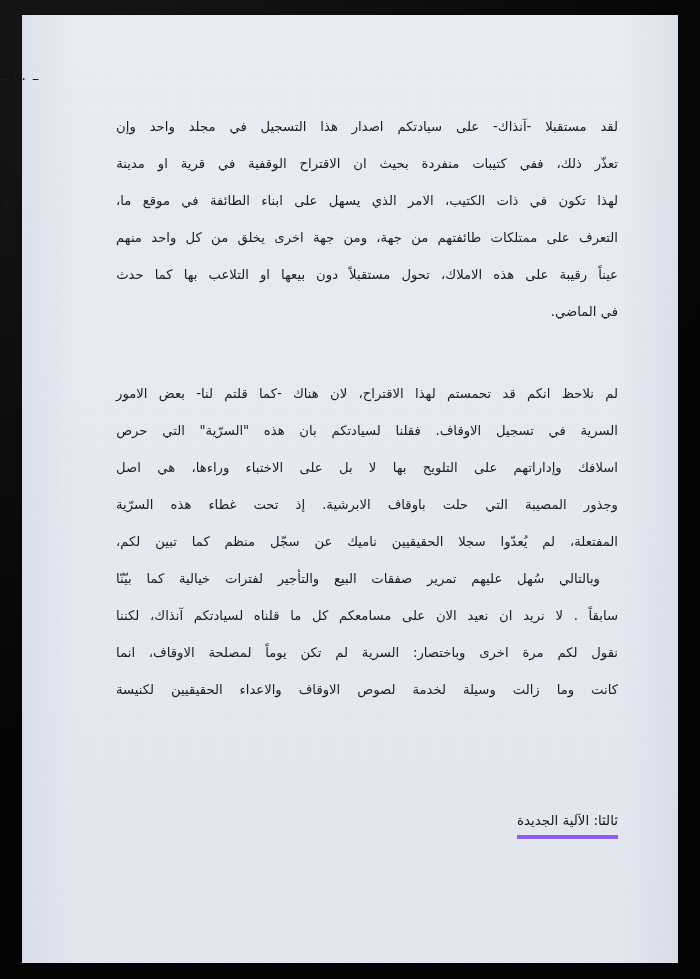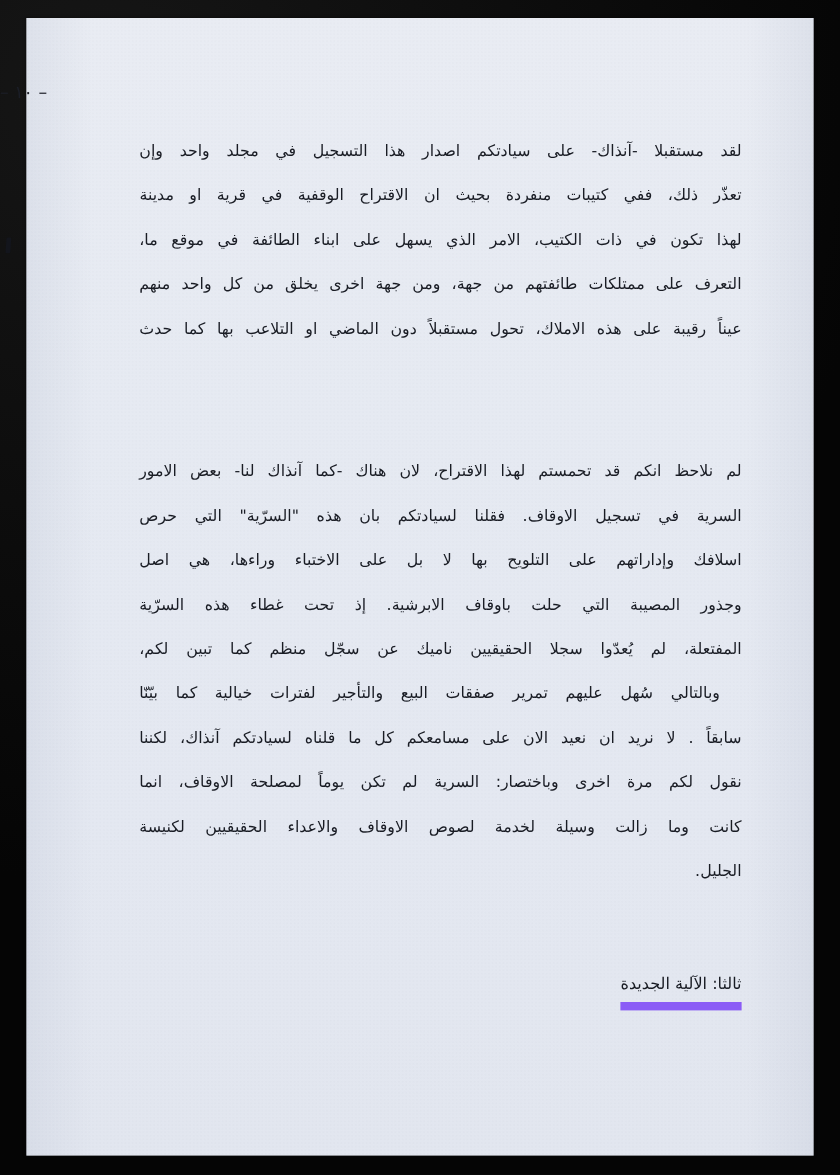--- a/index.html
+++ b/index.html
@@ -140,21 +140,21 @@
     left: 116px;
     direction: rtl;
     text-align: right;
   }
 
   .section-heading {
     display: inline-block;
     font-size: 13.4px;
     line-height: 26px;
     color: #171a22;
-    border-bottom: 7px solid #8b5cf6;
+    border-bottom: 4px solid #8b5cf6;
     padding-bottom: 1px;
     font-family: "DejaVu Sans", sans-serif;
     white-space: nowrap;
   }
 </style>
 </head>
 <body>
 
 <div id="page-root">
 
@@ -234,42 +234,43 @@
         </div>
       <div class="para-line">
           <span>عيناً</span>
           <span>رقيبة</span>
           <span>على</span>
           <span>هذه</span>
           <span>الاملاك،</span>
           <span>تحول</span>
           <span>مستقبلاً</span>
           <span>دون</span>
-          <span>الماضي</span>
+          <span>بيعها</span>
           <span>او</span>
           <span>التلاعب</span>
           <span>بها</span>
           <span>كما</span>
           <span>حدث</span>
         </div>
+      <div class="para-line last-line">في الماضي.</div>
     </div>
 
     <div class="body-block" id="para-2">
       <div class="para-line">
           <span>لم</span>
           <span>نلاحظ</span>
           <span>انكم</span>
           <span>قد</span>
           <span>تحمستم</span>
           <span>لهذا</span>
           <span>الاقتراح،</span>
           <span>لان</span>
           <span>هناك</span>
           <span>-كما</span>
-          <span>آنذاك</span>
+          <span>قلتم</span>
           <span>لنا-</span>
           <span>بعض</span>
           <span>الامور</span>
         </div>
       <div class="para-line">
           <span>السرية</span>
           <span>في</span>
           <span>تسجيل</span>
           <span>الاوقاف.</span>
           <span>فقلنا</span>
@@ -370,21 +371,20 @@
           <span>وما</span>
           <span>زالت</span>
           <span>وسيلة</span>
           <span>لخدمة</span>
           <span>لصوص</span>
           <span>الاوقاف</span>
           <span>والاعداء</span>
           <span>الحقيقيين</span>
           <span>لكنيسة</span>
         </div>
-      <div class="para-line last-line">الجليل.</div>
     </div>
 
     <div class="heading-block">
       <span class="section-heading">ثالثا: الآلية الجديدة</span>
     </div>
 
   </div>
 </div>
 
 </body></html>

